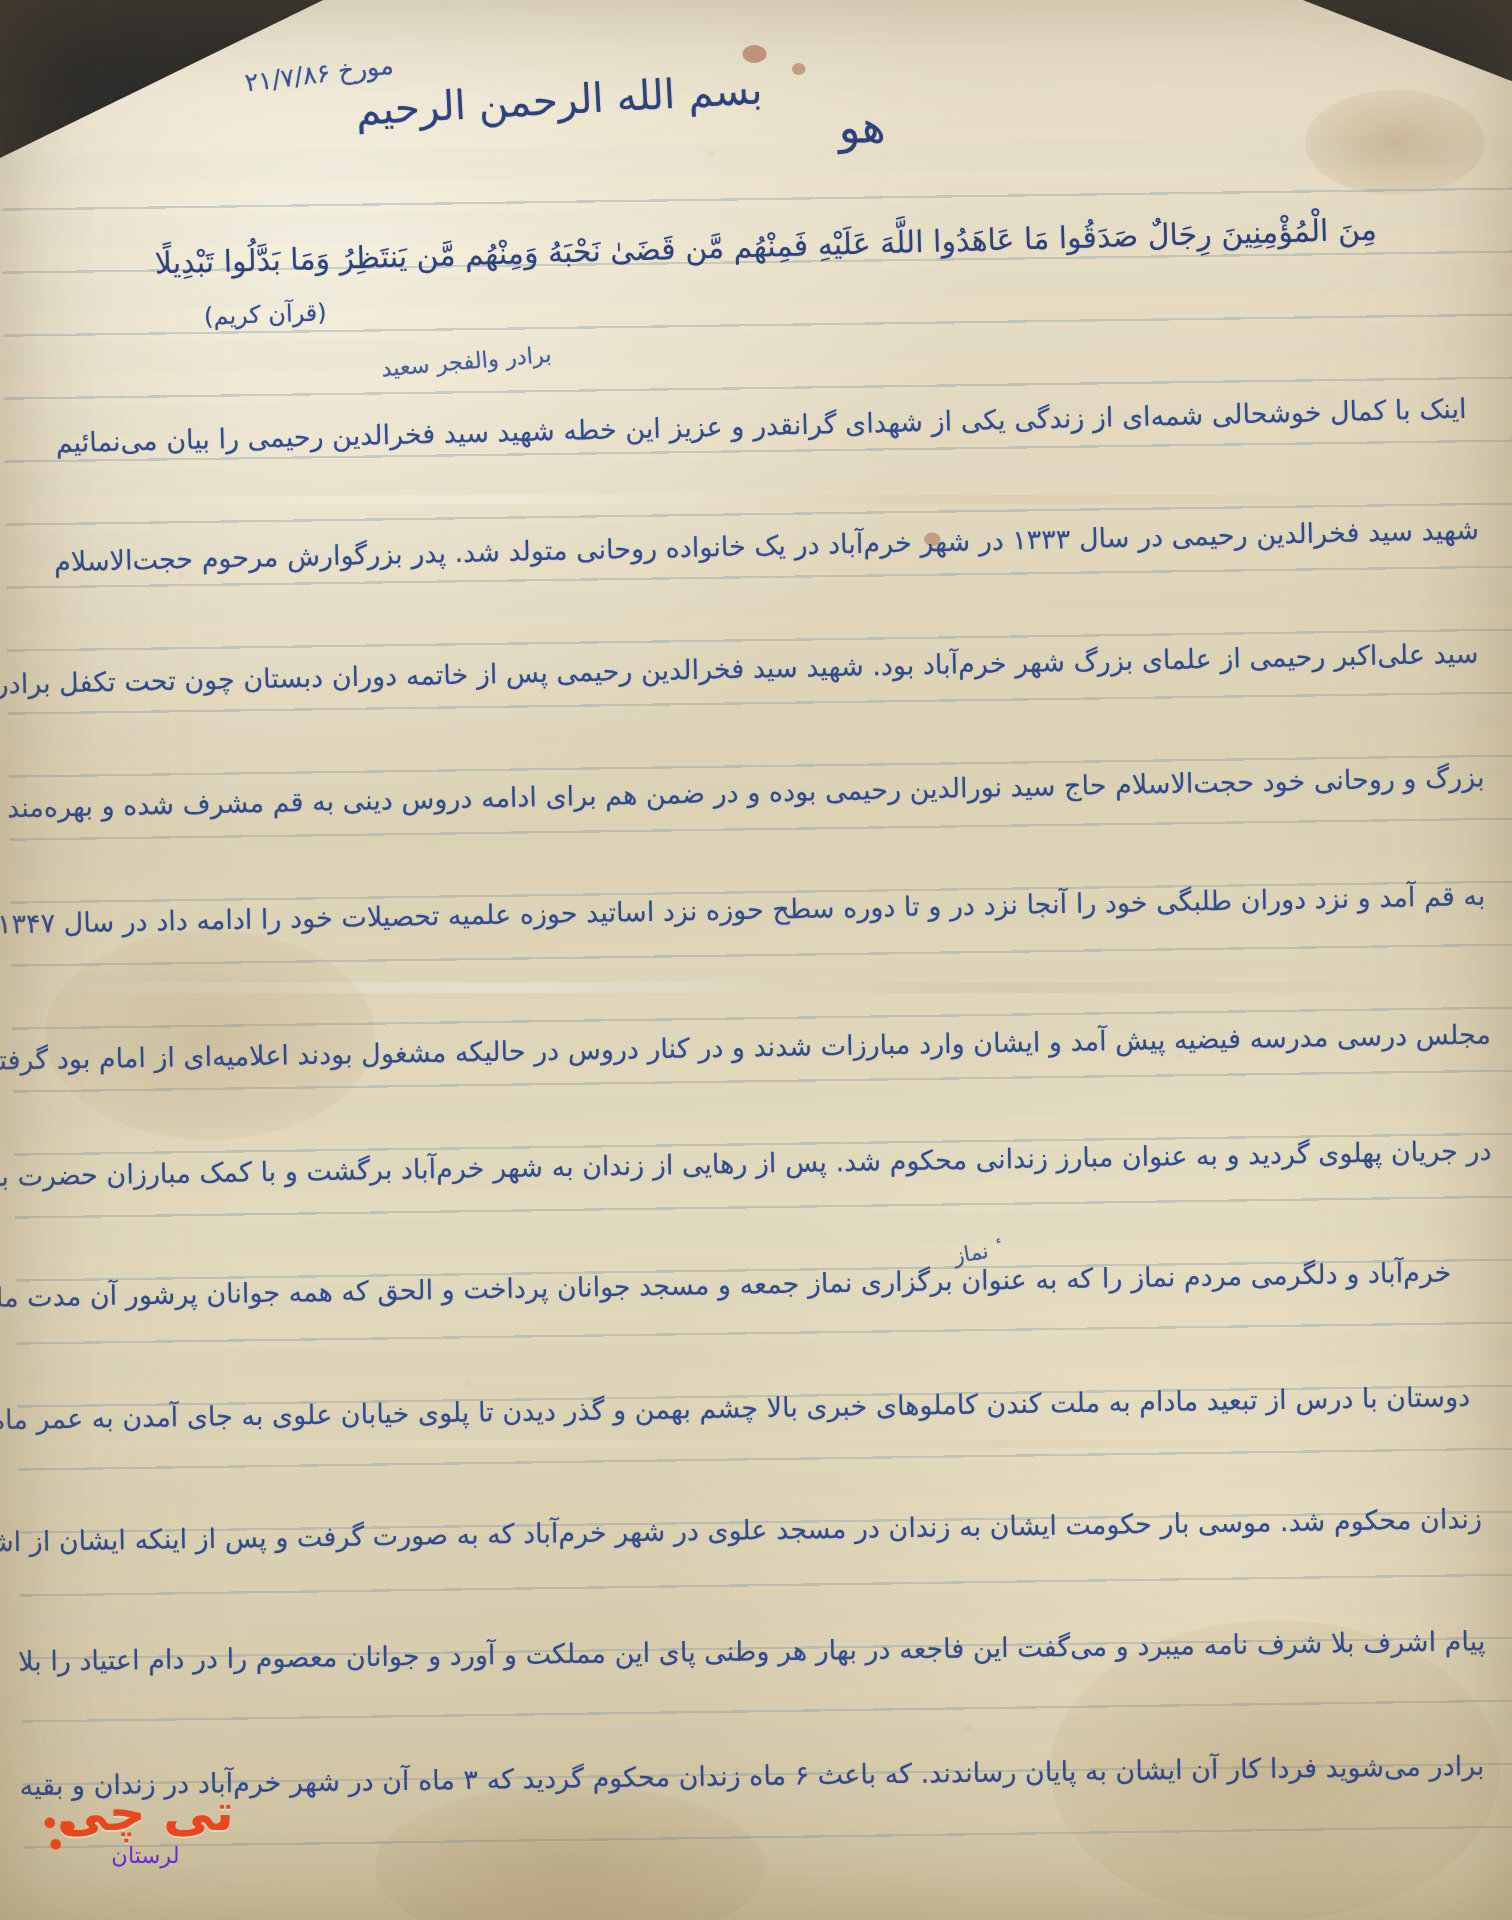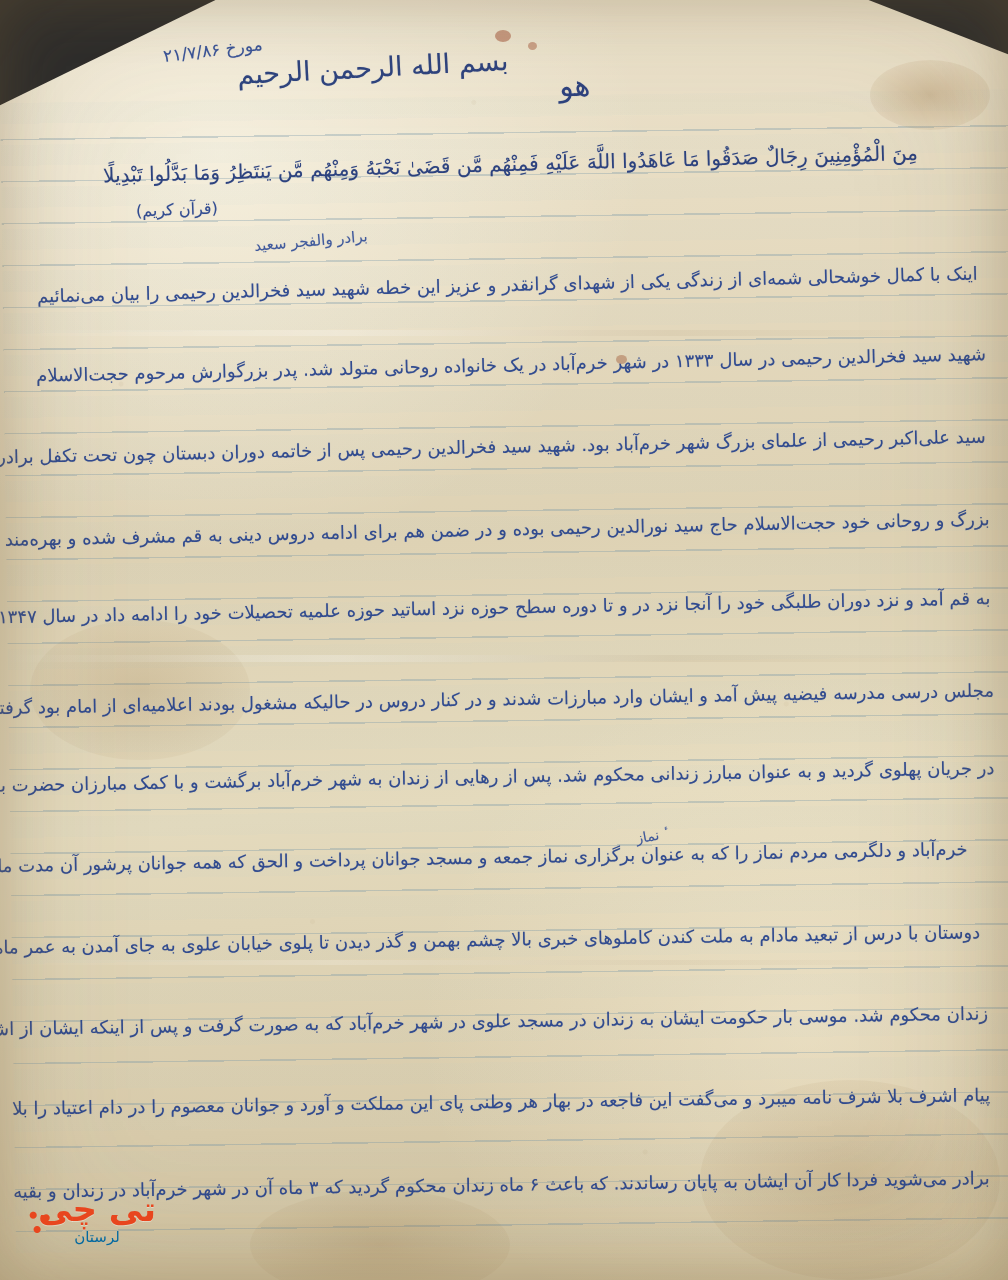--- a/index.html
+++ b/index.html
@@ -173,21 +173,21 @@
     font-size: 34px;
     font-weight: bold;
     color: #e8461e;
     letter-spacing: -1px;
     line-height: 1;
     text-shadow: 0 1px 0 rgba(255,255,255,0.35);
   }
   .wm-sub {
     margin-top: 2px;
     font-size: 15px;
-    color: #0369a1;
+    color: #6d28d9;
     letter-spacing: 1px;
   }
   .wm-dots {
     position: absolute;
     left: 6px;
     bottom: 30px;
     width: 26px;
     height: 26px;
     background:
       radial-gradient(circle at 20% 20%, #e8461e 0 3px, transparent 4px),

